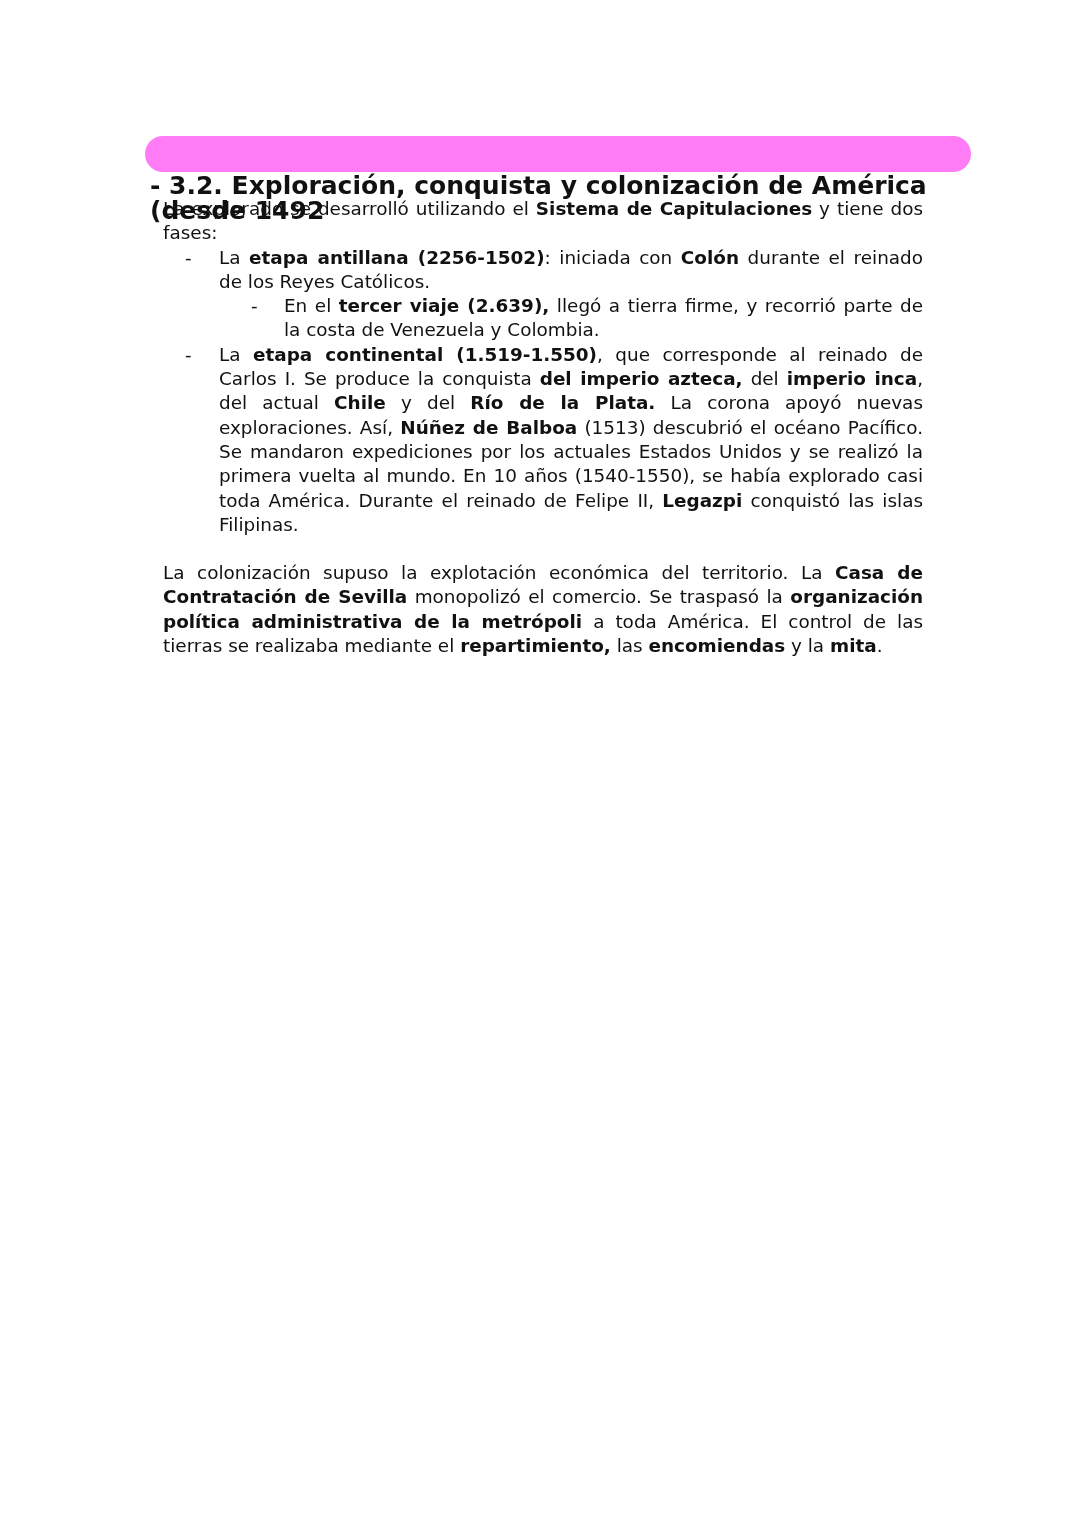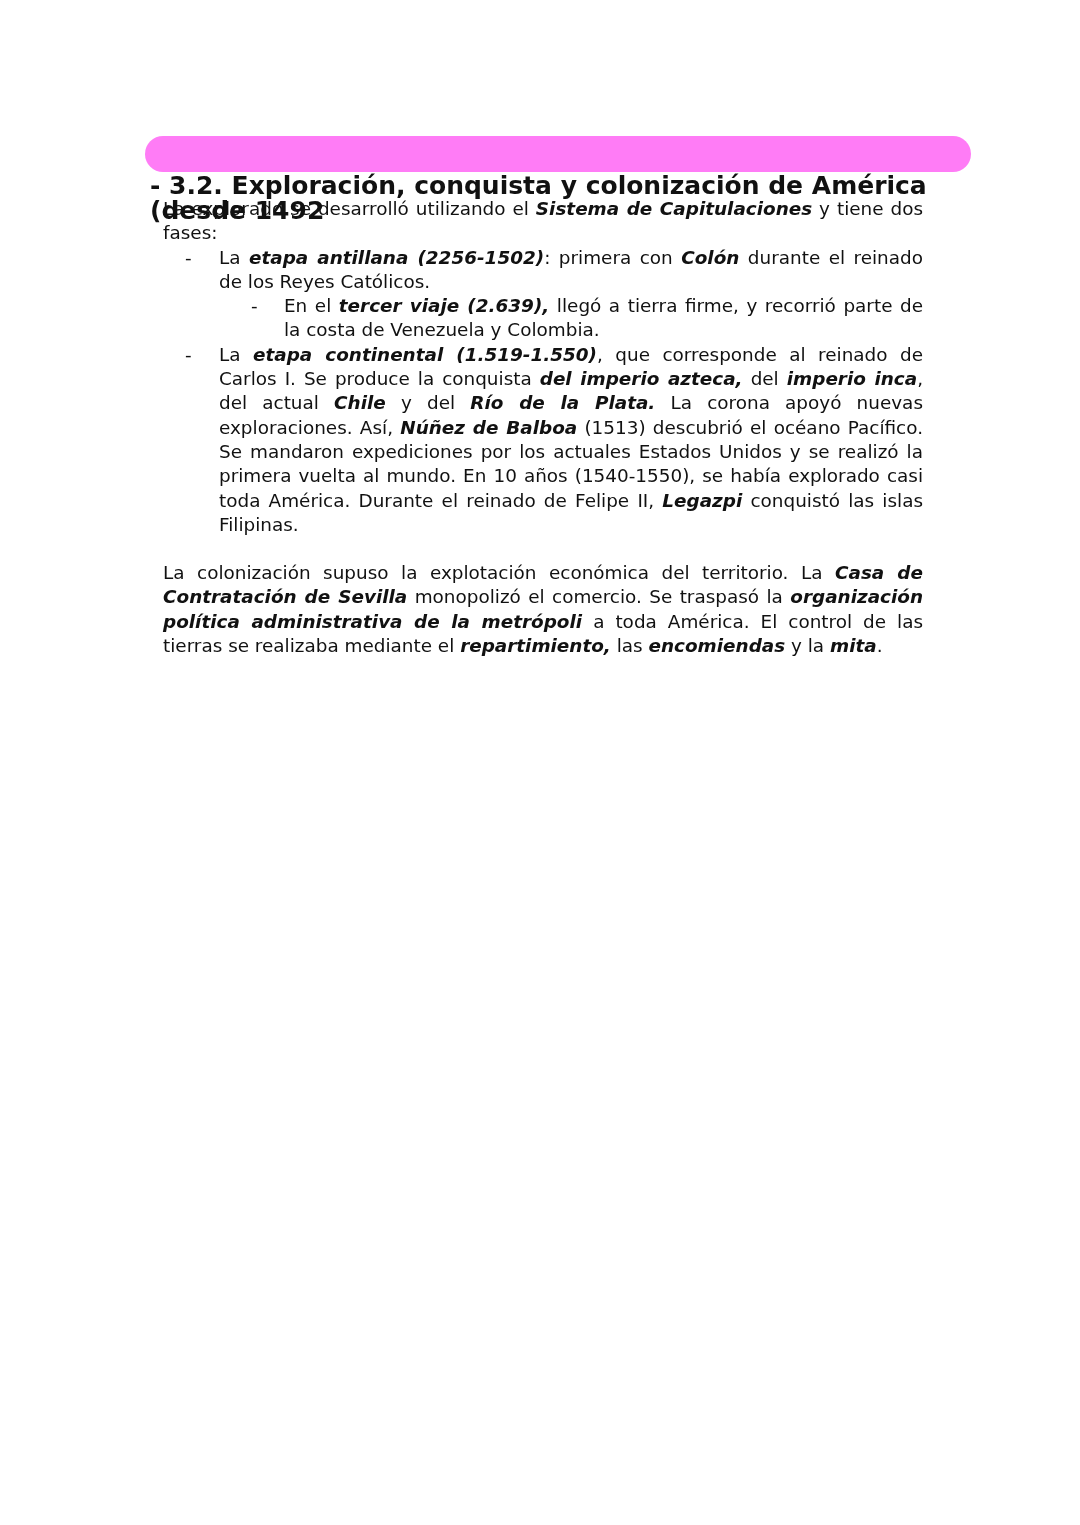--- a/index.html
+++ b/index.html
@@ -23,36 +23,36 @@
   .gap { height: 24px; }
   ul { list-style: none; margin: 0; padding: 0; }
   li { position: relative; text-align: justify; }
   li::before { content: "-"; position: absolute; }
   .l1 > li { padding-left: 56px; }
   .l1 > li::before { left: 22px; }
   .l2 > li { padding-left: 65px; margin-left: -56px; }
   .l2 { margin-left: 56px; }
   .l2 > li { padding-left: 65px; }
   .l2 > li::before { left: 32px; }
-  b { font-weight: bold; font-style: italic; }
+  b { font-weight: bold; }
 </style>
 </head>
 <body>
 
 <div class="banner"></div>
 <div class="title">
   <div>- 3.2. Exploración, conquista y colonización de América (desde 1492</div>
 </div>
 
 <div class="content">
   <p><span>La explorado se desarrolló utilizando el </span><b>Sistema de Capitulaciones</b><span> y tiene dos fases:</span></p>
 
   <ul class="l1">
     <li>
-      <span>La </span><b>etapa antillana (2256-1502)</b><span>: primera con </span><b>Colón</b><span> durante el reinado de los Reyes Católicos.</span>
+      <span>La </span><b>etapa antillana (2256-1502)</b><span>: iniciada con </span><b>Colón</b><span> durante el reinado de los Reyes Católicos.</span>
       <ul class="l2">
         <li><span>En el </span><b>tercer viaje (2.639),</b><span> llegó a tierra firme, y recorrió parte de la costa de Venezuela y Colombia.</span></li>
       </ul>
     </li>
     <li><span>La </span><b>etapa continental (1.519-1.550)</b><span>, que corresponde al reinado de Carlos I. Se produce la conquista </span><b>del imperio azteca,</b><span> del </span><b>imperio inca</b><span>, del actual </span><b>Chile</b><span> y del </span><b>Río de la Plata.</b><span> La corona apoyó nuevas exploraciones. Así, </span><b>Núñez de Balboa</b><span> (1513) descubrió el océano Pacífico. Se mandaron expediciones por los actuales Estados Unidos y se realizó la primera vuelta al mundo. En 10 años (1540-1550), se había explorado casi toda América. Durante el reinado de Felipe II, </span><b>Legazpi</b><span> conquistó las islas Filipinas.</span></li>
   </ul>
 
   <div class="gap"></div>
 
   <p><span>La colonización supuso la explotación económica del territorio. La </span><b>Casa de Contratación de Sevilla</b><span> monopolizó el comercio. Se traspasó la </span><b>organización política administrativa de la metrópoli</b><span> a toda América. El control de las tierras se realizaba mediante el </span><b>repartimiento,</b><span> las </span><b>encomiendas</b><span> y la </span><b>mita</b><span>.</span></p>

